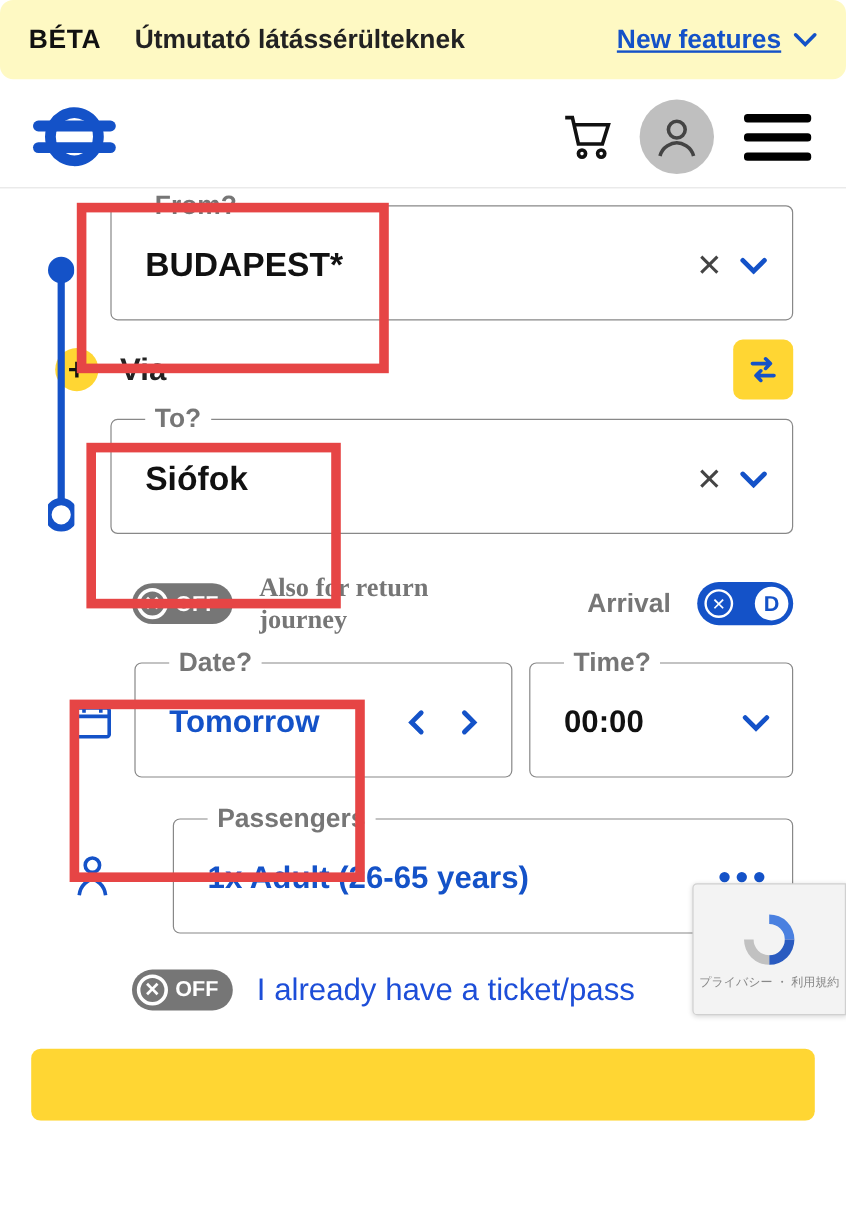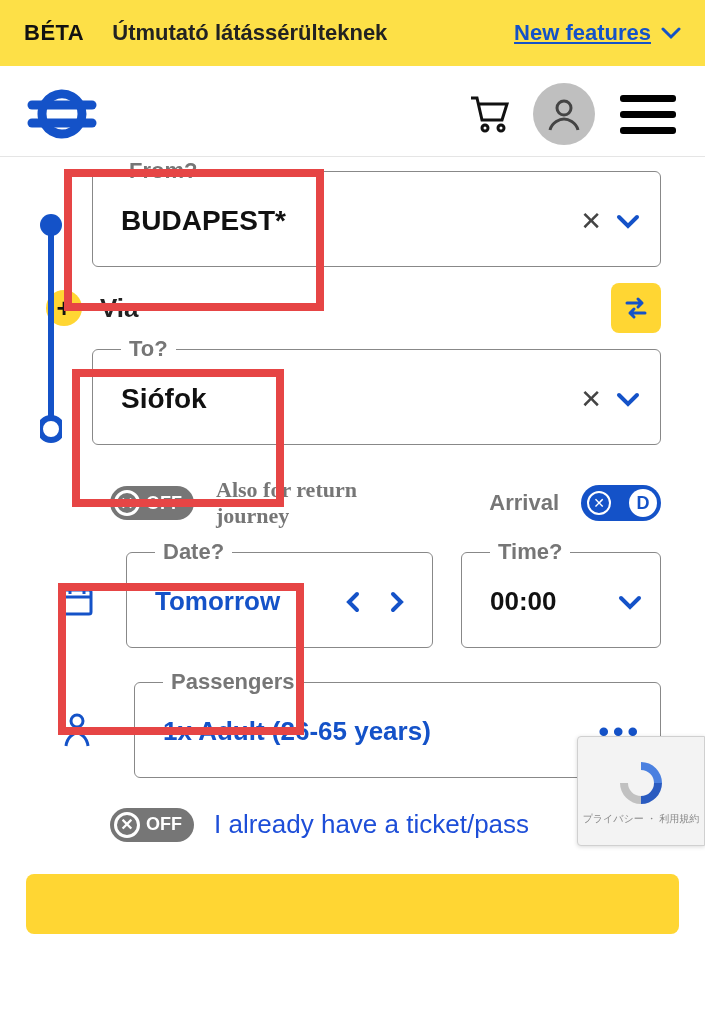--- a/index.html
+++ b/index.html
@@ -1,19 +1,19 @@
 <!DOCTYPE html>
 <html><head>
 <meta charset="utf-8">
 <style>
   * { box-sizing: border-box; margin: 0; padding: 0; }
   body { font-family: -apple-system, BlinkMacSystemFont, "Segoe UI", Arial, sans-serif; background: #fff; width: 705px; }
 
   
-  .top-banner { background: #fde047; display: flex; align-items: center; padding: 20px 24px; gap: 28px; }
+  .top-banner { background: #fef9c3; display: flex; align-items: center; padding: 20px 24px; gap: 28px; border-radius: 11px; }
   .beta { font-weight: 900; font-size: 22px; letter-spacing: .5px; color: #111; }
   .banner-text { font-weight: 700; font-size: 22px; color: #222; }
   .banner-link { font-weight: 700; font-size: 22px; color: #1452c8; text-decoration: underline; margin-left: auto; display: flex; align-items: center; gap: 10px; }
   .banner-link svg { stroke: #1452c8; }
 
   
   .header { display: flex; align-items: center; padding: 14px 26px 8px 26px; border-bottom: 1px solid #e5e5e5; gap: 22px; }
   .logo-wrap { width: 96px; height: 68px; display:flex; align-items:center; justify-content:center; }
   .ver-block { font-size: 15px; color: #666; line-height: 1.35; }
   .header-spacer { flex: 1; }
@@ -49,29 +49,29 @@
   .toggle-off { background:#767676; color:#fff; border-radius: 22px; padding: 4px 12px 4px 4px; display:flex; align-items:center; gap:6px; font-weight:800; font-size:18px; }
   .toggle-off .knob { width:26px; height:26px; border-radius:50%; background:#767676; border:3px solid #fff; display:flex; align-items:center; justify-content:center; color:#fff; font-size:16px; }
   .opt-text { color:#767676; font-size:22px; font-weight:600; line-height:1.2; }
   .dep-col { margin-left:auto; text-align:left; font-size:22px; line-height:1.3; }
   .dep-col .dep { font-weight:800; color:#111; }
   .dep-col .arr { font-weight:600; color:#767676; }
   .toggle-d { width:80px; height:36px; background:#1452c8; border-radius:22px; display:flex; align-items:center; position:relative; padding:4px; }
   .toggle-d .kx { width:24px; height:24px; border-radius:50%; background:#1452c8; border:2px solid #fff; display:flex; align-items:center; justify-content:center; color:#fff; font-size:14px; margin-left:2px; }
   .toggle-d .dlabel { position:absolute; right:4px; width:28px; height:28px; background:#fff; color:#1452c8; border-radius:50%; display:flex; align-items:center; justify-content:center; font-weight:800; font-size:18px; }
 
-  .dt-row { display:flex; gap:28px; margin-left:30px; margin-right:18px; align-items:stretch; }
+  .dt-row { display:flex; gap:14px; margin-left:30px; margin-right:18px; align-items:stretch; }
   .dt-iconcol { width:42px; display:flex; align-items:center; justify-content:center; }
   .dt-date { flex:1; border:1px solid #888; border-radius:6px; position:relative; padding: 26px 18px 22px 28px; display:flex; align-items:center; min-height:96px; }
   .dt-date .arrows { margin-left:auto; display:flex; gap:10px; }
   .arrow-btn { width:34px; height:34px; display:flex; align-items:center; justify-content:center; }
-  .dt-time { width:200px; border:1px solid #888; border-radius:6px; position:relative; padding: 26px 18px 22px 28px; display:flex; align-items:center; min-height:96px; }
+  .dt-time { width:220px; border:1px solid #888; border-radius:6px; position:relative; padding: 26px 18px 22px 28px; display:flex; align-items:center; min-height:96px; }
   .time-val { font-size:26px; font-weight:800; color:#111; }
 
-  .pax-row { display:flex; gap:36px; margin-left:30px; margin-right:18px; align-items:stretch; margin-top:34px; }
+  .pax-row { display:flex; gap:46px; margin-left:30px; margin-right:18px; align-items:stretch; margin-top:34px; }
   .pax-box { flex:1; border:1px solid #888; border-radius:6px; position:relative; padding: 26px 18px 22px 28px; display:flex; align-items:center; min-height:96px; }
   .dots { margin-left:auto; letter-spacing:4px; color:#1452c8; font-size:30px; font-weight:900; }
 
   .ticket-row { display:flex; align-items:center; gap:20px; margin-left:84px; margin-top:30px; }
   .ticket-row .txt { font-size:26px; font-weight:400; color:#1d4ed8; }
 
   
   .search-bar { margin: 22px 26px 0 26px; background:#ffd633; height:60px; border-radius:8px; }
 
   

